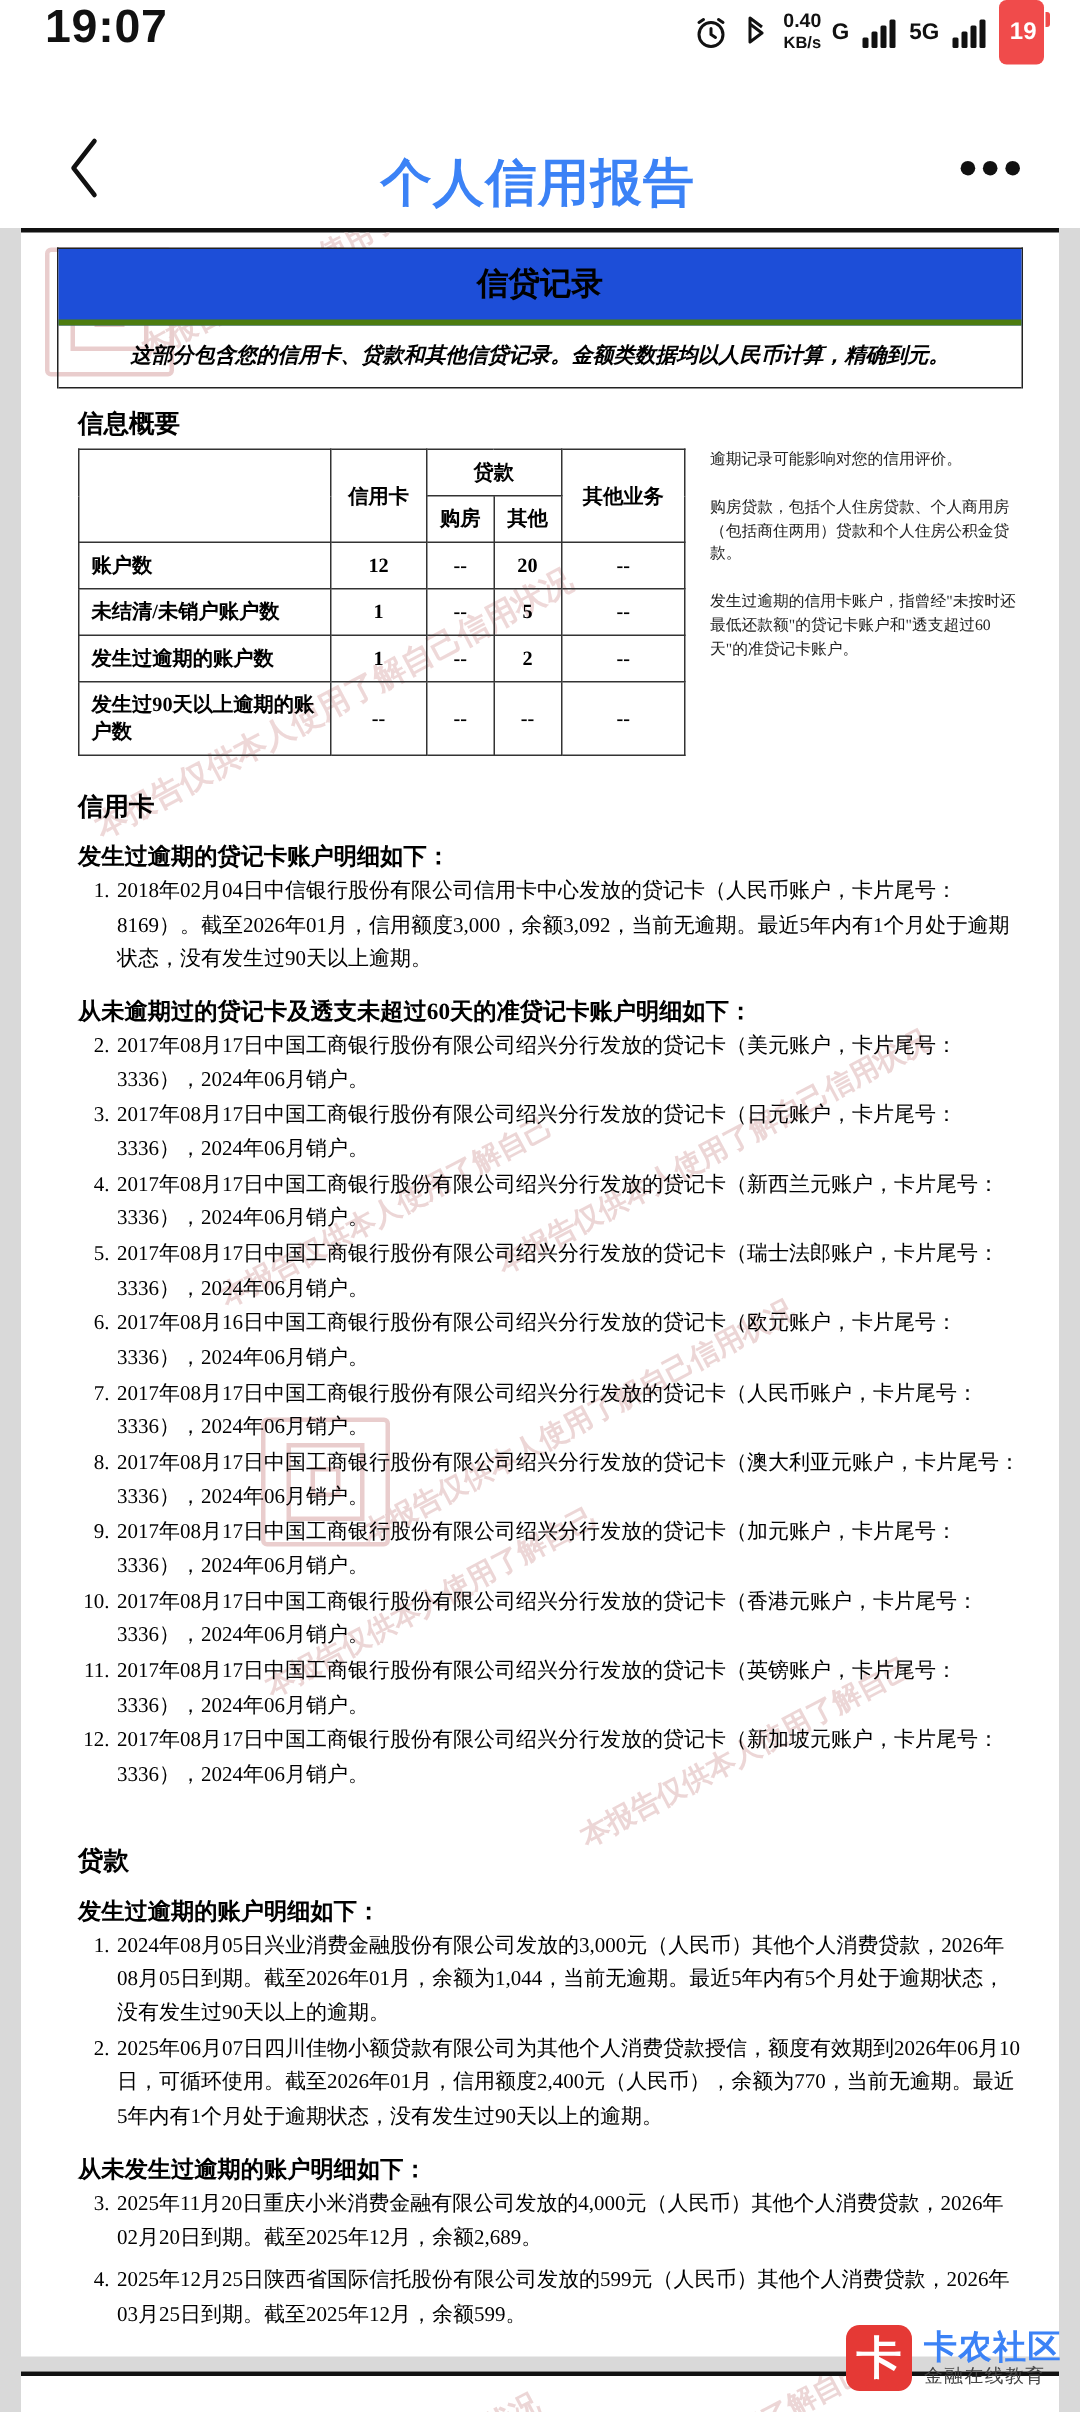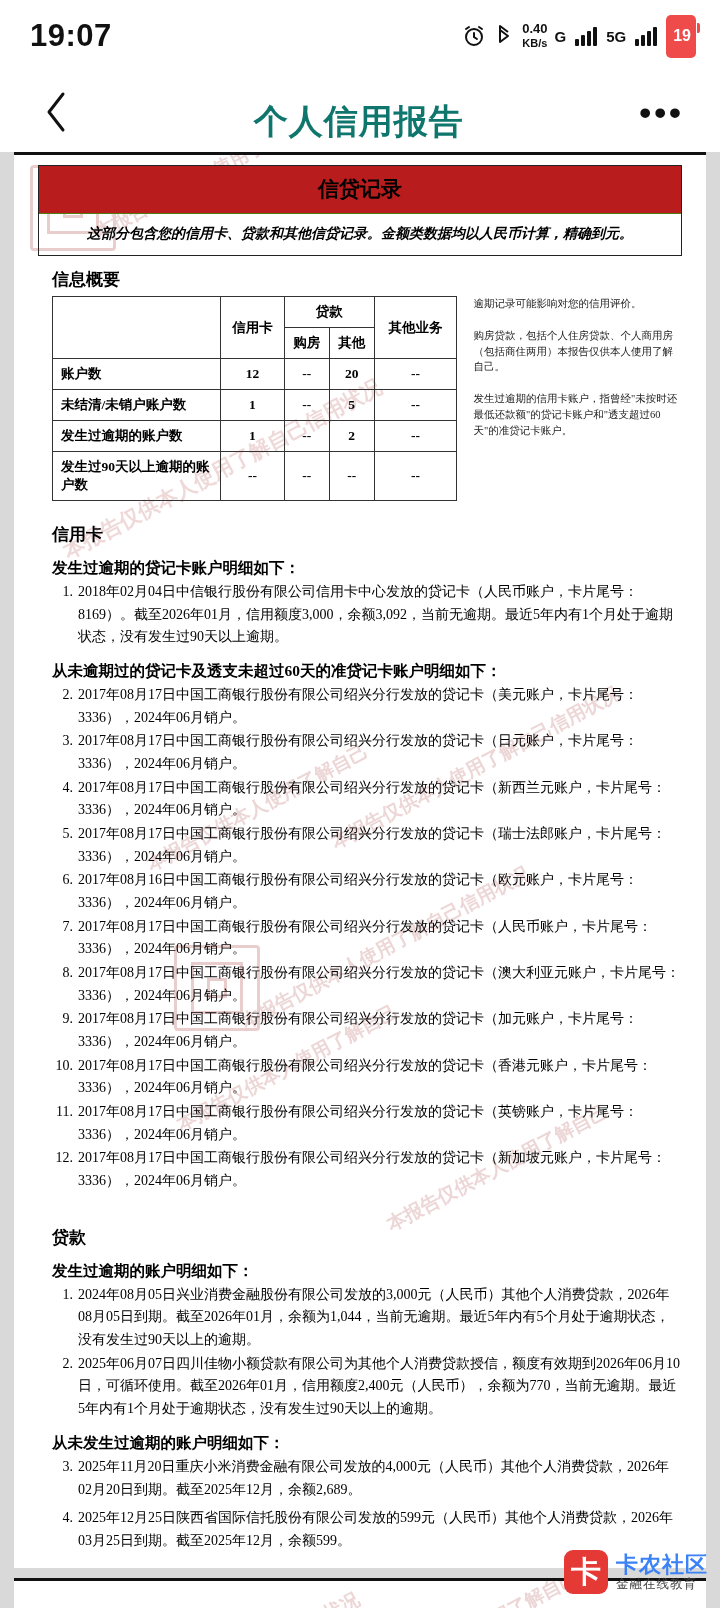--- a/index.html
+++ b/index.html
@@ -7,21 +7,21 @@
     width: 720px;
     background: #ffffff;
     font-family: "Liberation Sans", sans-serif;
   }
   body { width: 720px; height: 1608px; overflow: hidden; position: relative; }
 
   
   .statusbar {
     height: 72px;
     display: flex;
-    align-items: center;
+    align-items: flex-start;
     justify-content: space-between;
     padding: 0 24px 0 30px;
     background: #fff;
     gap: 48px;
   }
   .status-time {
     font-size: 31px;
     font-weight: bold;
     letter-spacing: 0.5px;
     color: #111;
@@ -63,21 +63,21 @@
     width:3px; height:10px; background:#f04b4b; border-radius:0 2px 2px 0;
   }
 
   
   .navbar {
     height: 80px;
     display:flex; align-items:center; justify-content:space-between;
     padding: 0 36px 0 34px;
   }
   .nav-back { width: 44px; height:44px; display:flex;align-items:center;justify-content:center;}
-  .nav-title { font-size: 34px; font-weight: bold; color:#0f766e; letter-spacing:1px;margin-top:20px;}
+  .nav-title { font-size: 34px; font-weight: bold; color:#3b82f6; letter-spacing:1px;margin-top:20px;}
   .nav-more { font-size: 34px; letter-spacing: 3px; color:#111; font-weight:bold; line-height:14px;}
 
   
   .doc-wrap { position: relative; background:#d9d9d9; padding-bottom: 2px; }
   .page {
     background:#fff;
     margin: 0 14px;
     position: relative;
     overflow:hidden;
     border-top: 3px solid #111;
@@ -116,22 +116,22 @@
   .band {
     border: 1px solid #222;
     border-bottom: none;
   }
   .band-title {
     text-align:center;
     font-family:"Liberation Serif", serif;
     font-weight: bold;
     font-size: 21px;
     padding: 9px 0 10px;
-    border-bottom: 1px solid #4d7c0f;
-    background: #b91c1c;
+    border-bottom: 4px solid #4d7c0f;
+    background: #1d4ed8;
   }
   .band-desc {
     border-bottom: 1px solid #222;
     text-align:center;
     font-family:"Liberation Serif", serif;
     font-size: 14px;
     padding: 11px 0 12px;
     font-style: italic;
     font-weight: bold;
   }
@@ -331,21 +331,21 @@
             <td class="lbl">发生过90天以上逾期的账户数</td>
             <td>--</td>
             <td>--</td>
             <td>--</td>
             <td>--</td>
           </tr>
         </tbody>
           </table>
         <div class="sum-notes">
           <p>逾期记录可能影响对您的信用评价。</p>
-          <p>购房贷款，包括个人住房贷款、个人商用房（包括商住两用）本报告仅供本人使用了解自己。</p>
+          <p>购房贷款，包括个人住房贷款、个人商用房（包括商住两用）贷款和个人住房公积金贷款。</p>
           <p>发生过逾期的信用卡账户，指曾经"未按时还最低还款额"的贷记卡账户和"透支超过60天"的准贷记卡账户。</p>
         </div>
       </div>
 
       <h3 class="subhead">信用卡</h3>
       <div class="lead">发生过逾期的贷记卡账户明细如下：</div>
       <ol class="items">
         <li>
           <span class="num">1.</span>
           <span class="txt">2018年02月04日中信银行股份有限公司信用卡中心发放的贷记卡（人民币账户，卡片尾号：8169）。截至2026年01月，信用额度3,000，余额3,092，当前无逾期。最近5年内有1个月处于逾期状态，没有发生过90天以上逾期。</span>

